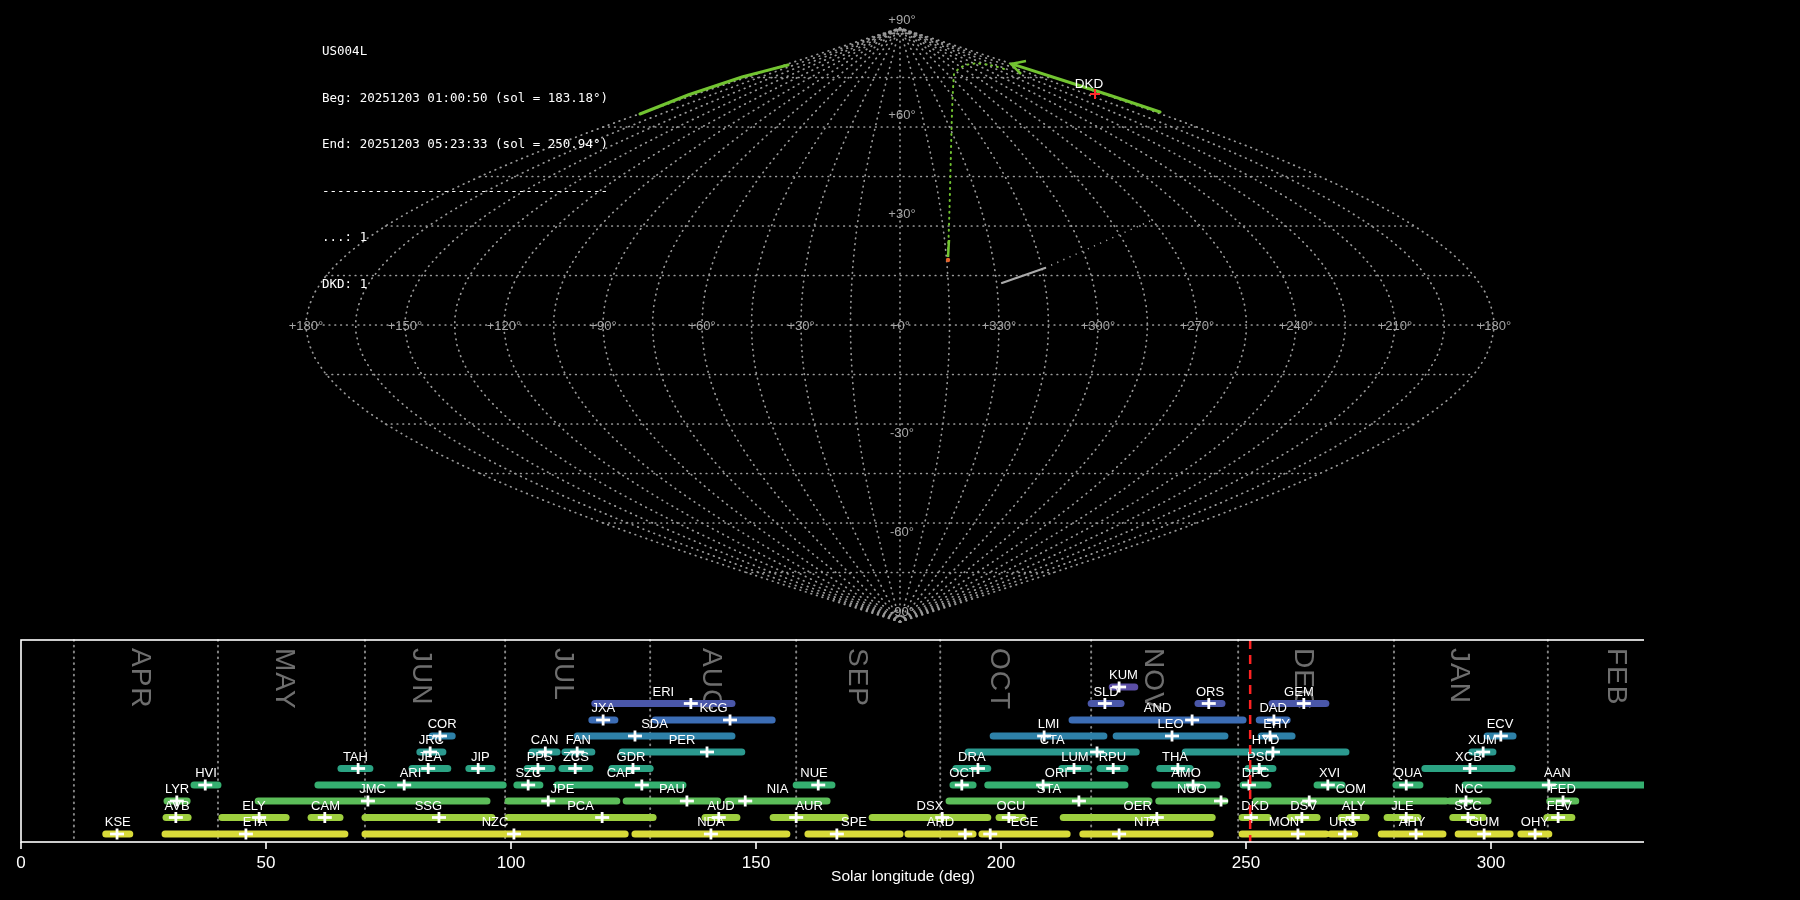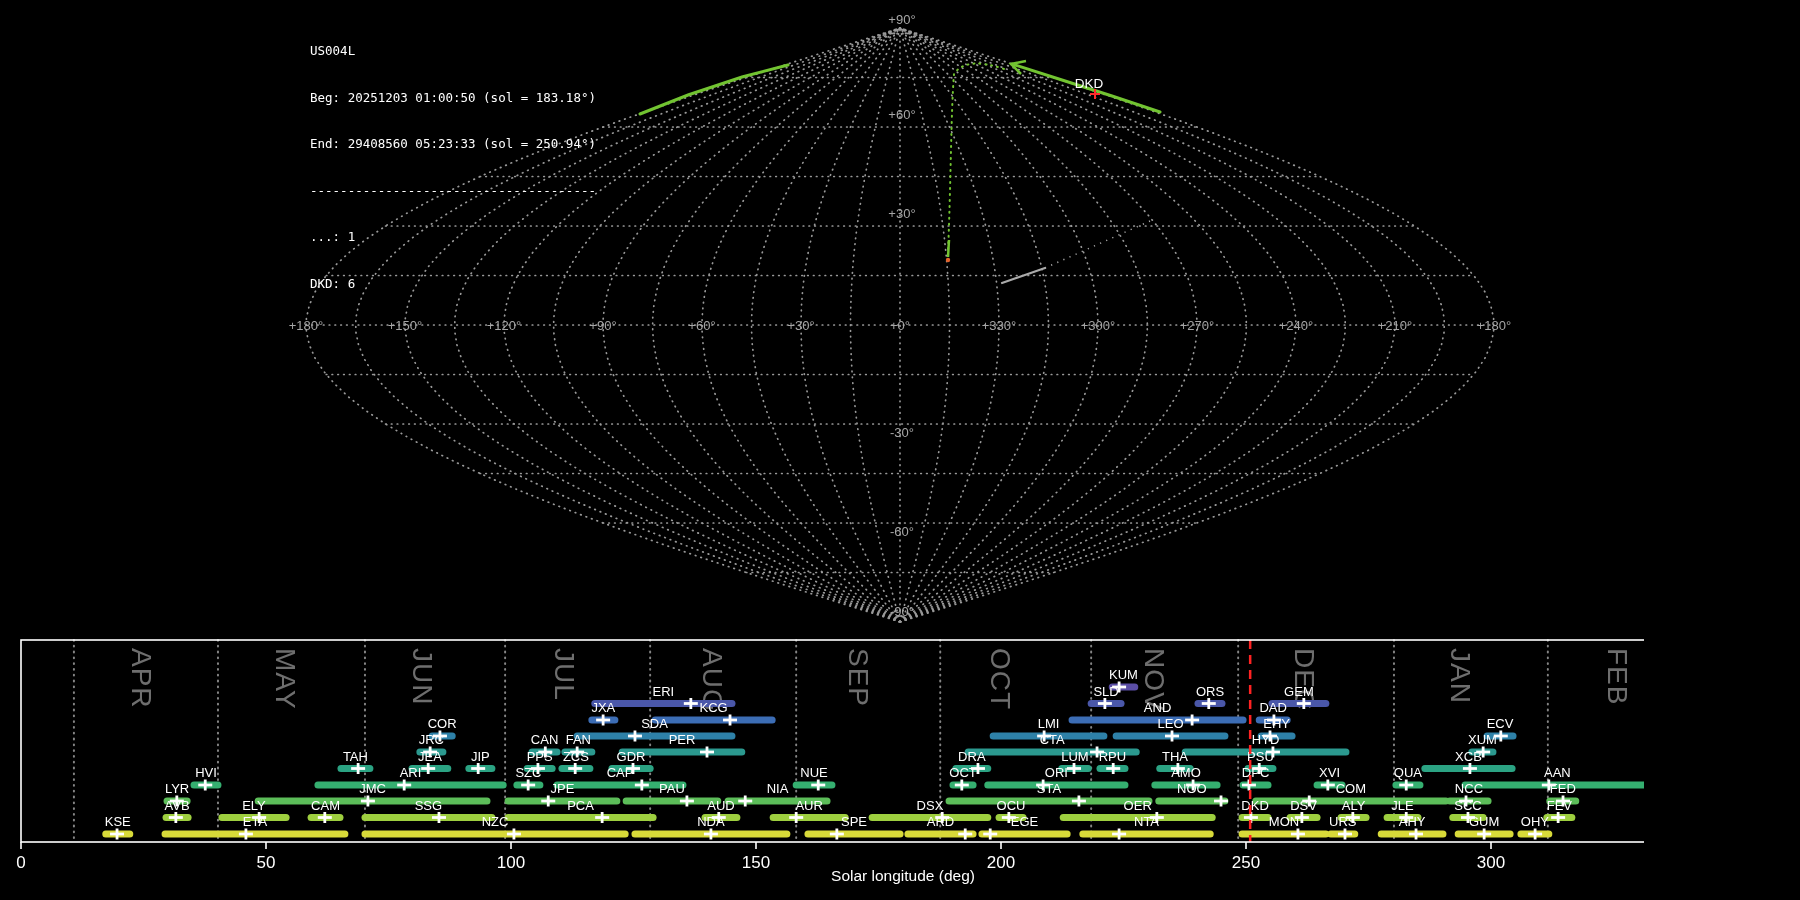--- a/index.html
+++ b/index.html
@@ -1,18 +1,18 @@
 <!DOCTYPE html>
 <html><head>
 <meta charset="utf-8">
 <style>
   html,body{margin:0;padding:0;background:#000;}
   #stage{position:relative;width:1644px;height:900px;background:#000;overflow:hidden;
          font-family:"Liberation Sans",sans-serif;}
-  #obs-header{position:absolute;left:310px;top:12px;color:#fff;
+  #obs-header{position:absolute;left:322px;top:12px;color:#fff;
     font-family:"DejaVu Sans Mono",monospace;font-size:12.5px;line-height:15.5px;white-space:pre;}
   svg{position:absolute;left:0;top:0;}
   text{font-family:"Liberation Sans",sans-serif;}
 </style>
 </head>
 <body>
 
 <div id="stage">
 
   <svg id="plot" width="1800" height="900" viewBox="0 0 1800 900">
@@ -490,19 +490,19 @@
           <line x1="1736.0000000000002" y1="842" x2="1736.0000000000002" y2="849" stroke="#ffffff" stroke-width="1.6"></line>
           <text x="1736.0000000000002" y="868" text-anchor="middle" fill="#ffffff" font-size="17">350</text>
         </g>
       <text id="axis-title" x="903" y="881" text-anchor="middle" fill="#ffffff" font-size="15.5">Solar longitude (deg)</text>
     </g>
   </svg>
 
   <div id="obs-header">
     <div>US004L</div>
     <div>Beg: 20251203 01:00:50 (sol = 183.18°)</div>
-    <div>End: 29408560 05:23:33 (sol = 250.94°)</div>
+    <div>End: 20251203 05:23:33 (sol = 250.94°)</div>
     <div>--------------------------------------</div>
     <div>...: 1</div>
-    <div>DKD: 6</div>
+    <div>DKD: 1</div>
   </div>
 
 </div>
 
 </body></html>

